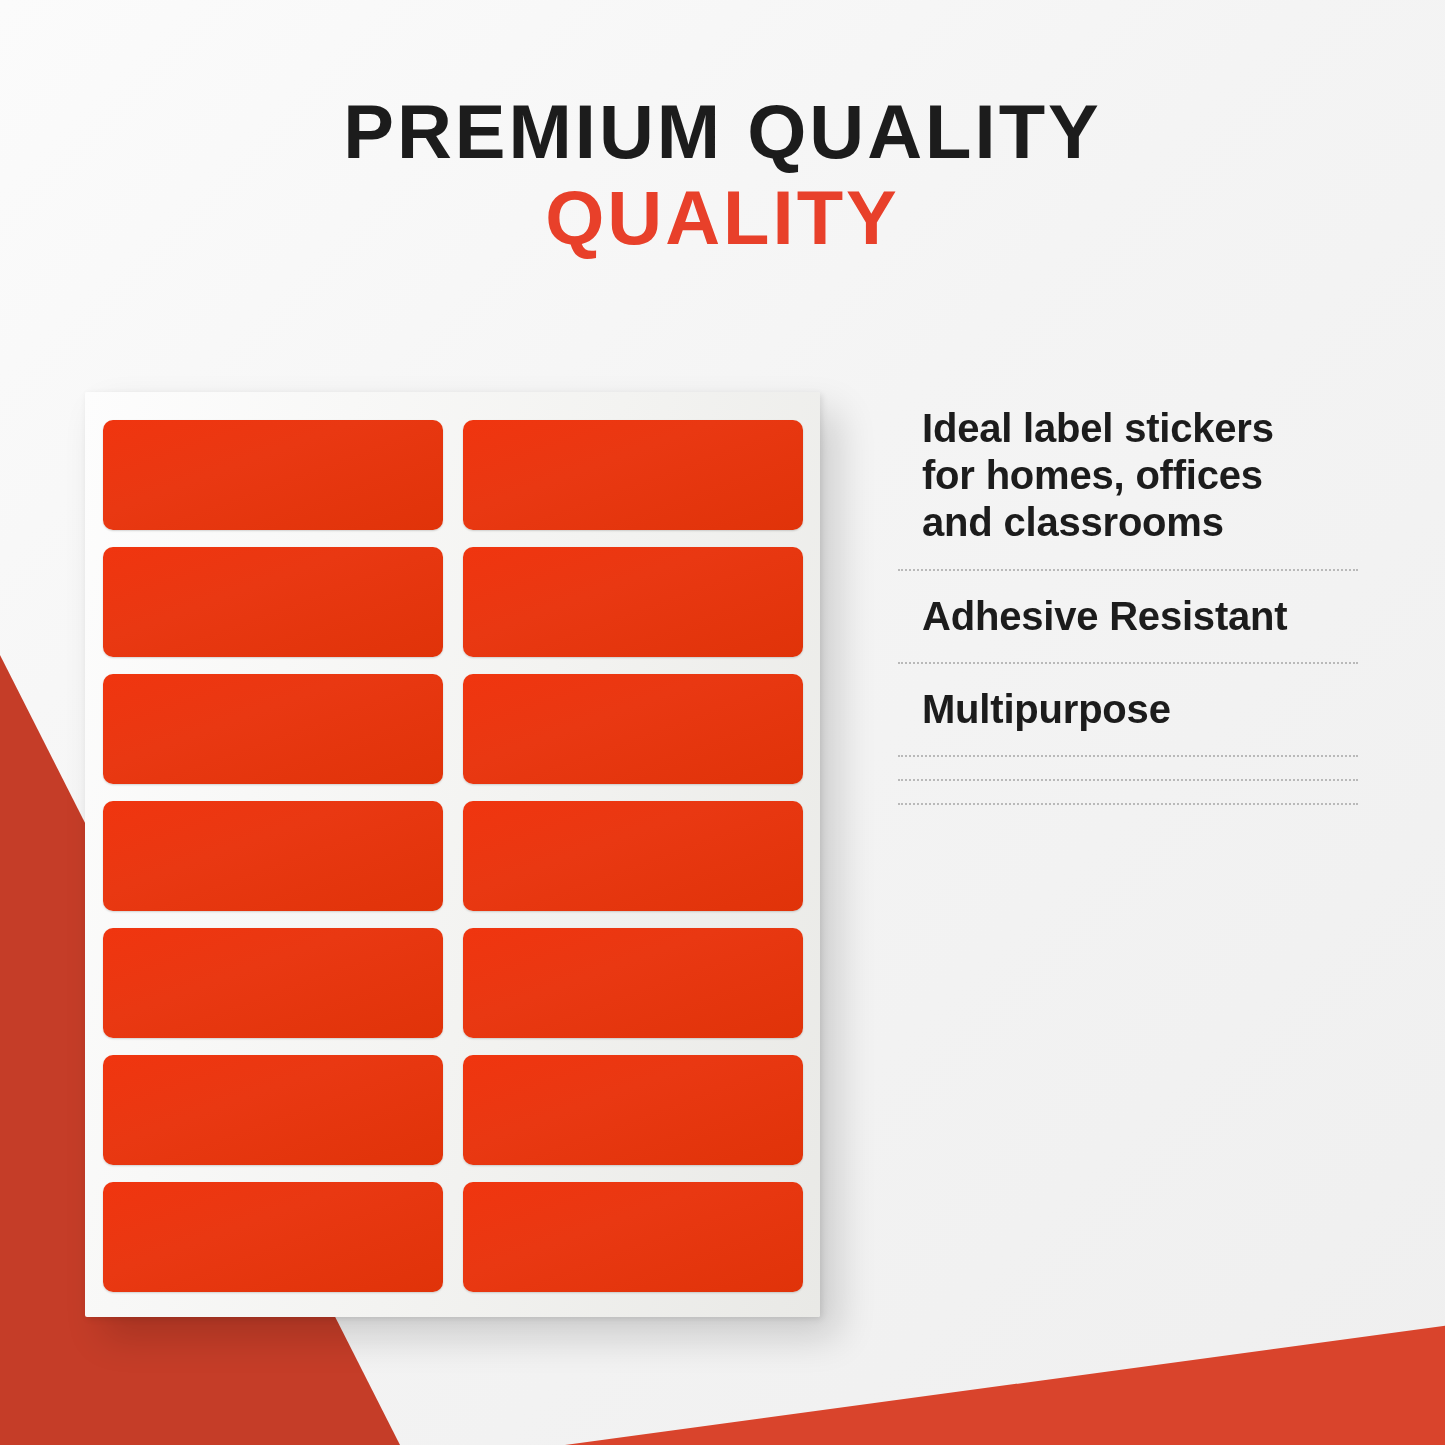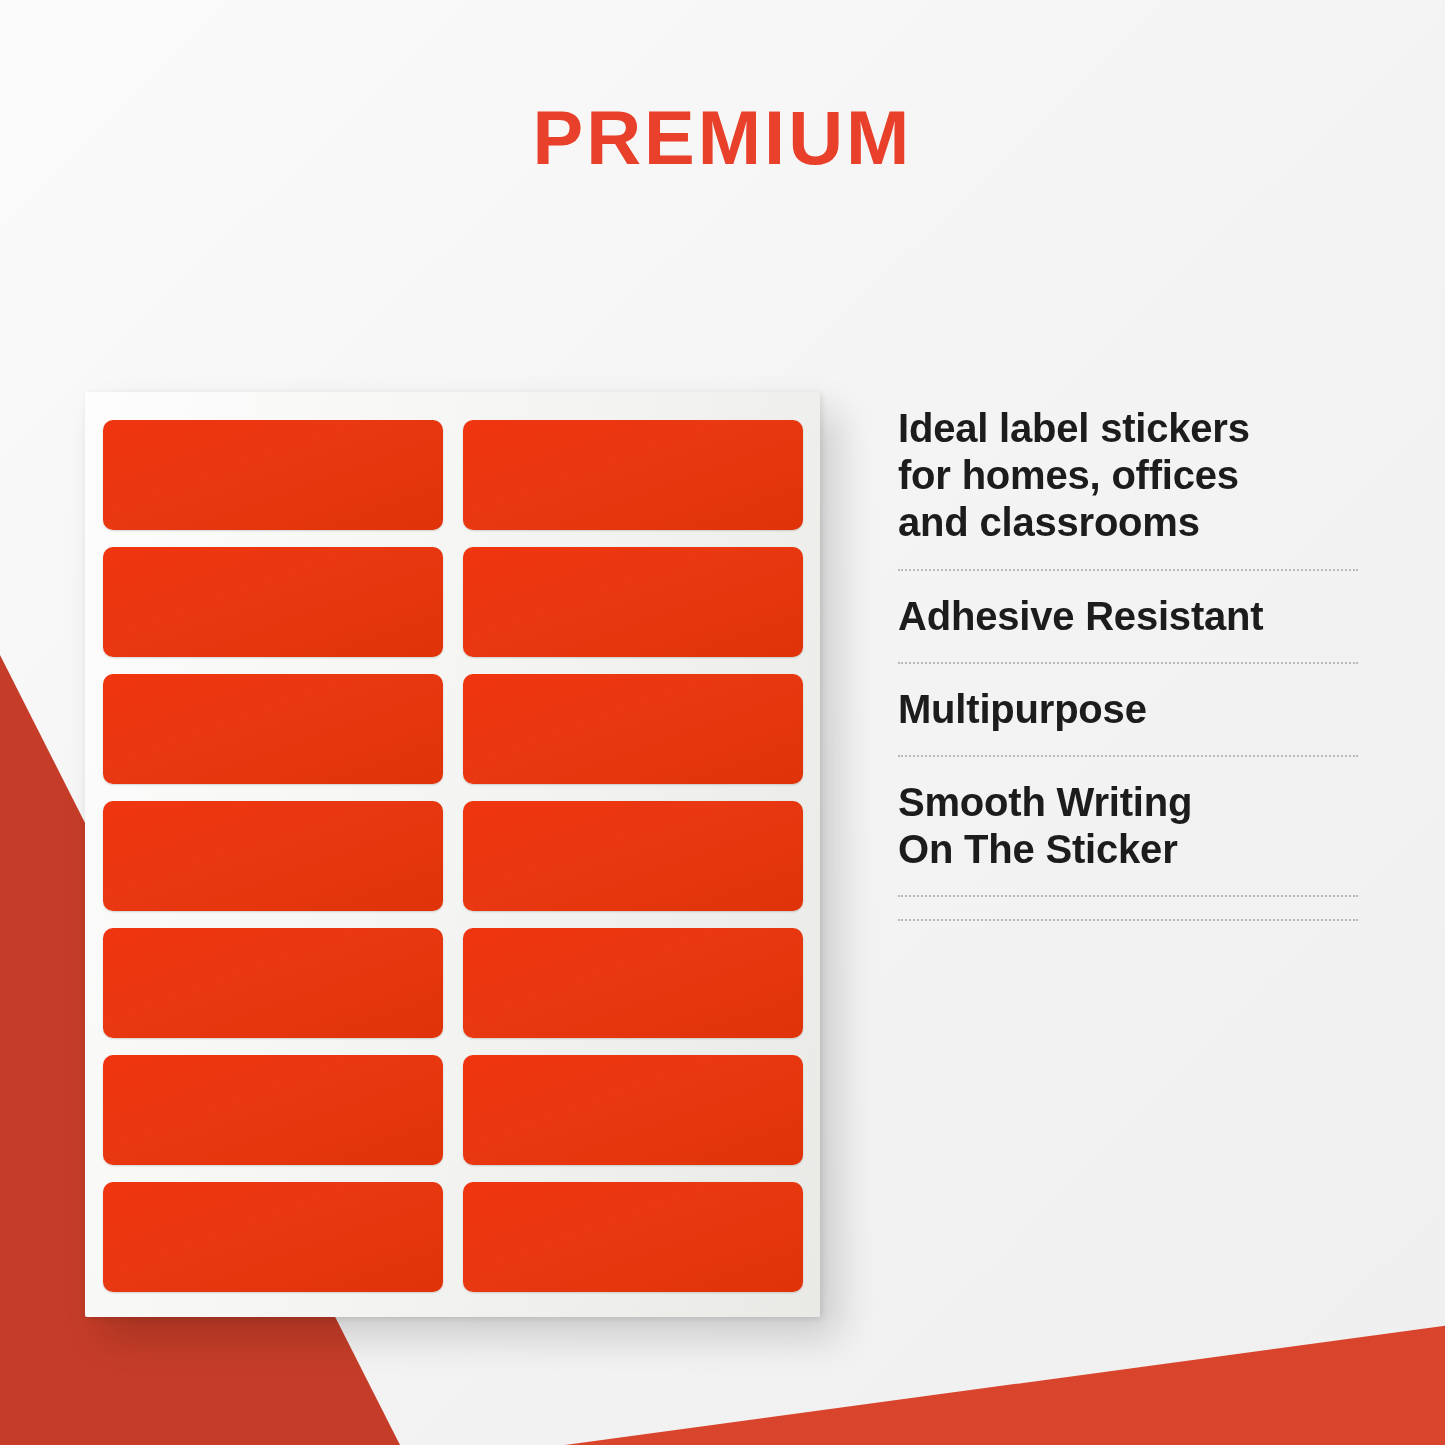--- a/index.html
+++ b/index.html
@@ -112,37 +112,39 @@
   .feature {
     padding: 0 0 22px 0;
   }
   .feature-text {
     font-size: 40px;
     font-weight: bold;
     color: #1c1c1c;
     line-height: 1.18;
     letter-spacing: -0.2px;
     white-space: pre-line;
+    margin-left: 24px;
   }
   .divider {
     height: 0;
     border-top: 2px dotted #b9b9b9;
     margin: 0 0 22px 0;
   }
 </style>
 </head>
 <body>
 
 <div class="canvas">
 
   <div class="wedge-dark"></div>
   <div class="wedge-bottom2"></div>
 
   <div class="headline">
-    <div class="line2">PREMIUM</div>
+    <div class="line1">PREMIUM QUALITY</div>
+    <div class="line2">QUALITY</div>
   </div>
 
   <div class="product">
     <div class="sheet"></div>
     <div class="label-grid">
       <div class="label-chip"></div>
       <div class="label-chip"></div>
       <div class="label-chip"></div>
       <div class="label-chip"></div>
       <div class="label-chip"></div>
@@ -166,21 +168,17 @@
     </div>
     <div class="divider"></div>
     <div class="feature">
       <div class="feature-text">Adhesive Resistant</div>
     </div>
     <div class="divider"></div>
     <div class="feature">
       <div class="feature-text">Multipurpose</div>
     </div>
     <div class="divider"></div>
-    <div class="feature">
-      <div class="feature-text">Smooth Writing
-On The Sticker</div>
-    </div>
     <div class="divider"></div>
     <div class="divider"></div>
   </div>
 
 </div>
 
 </body></html>

